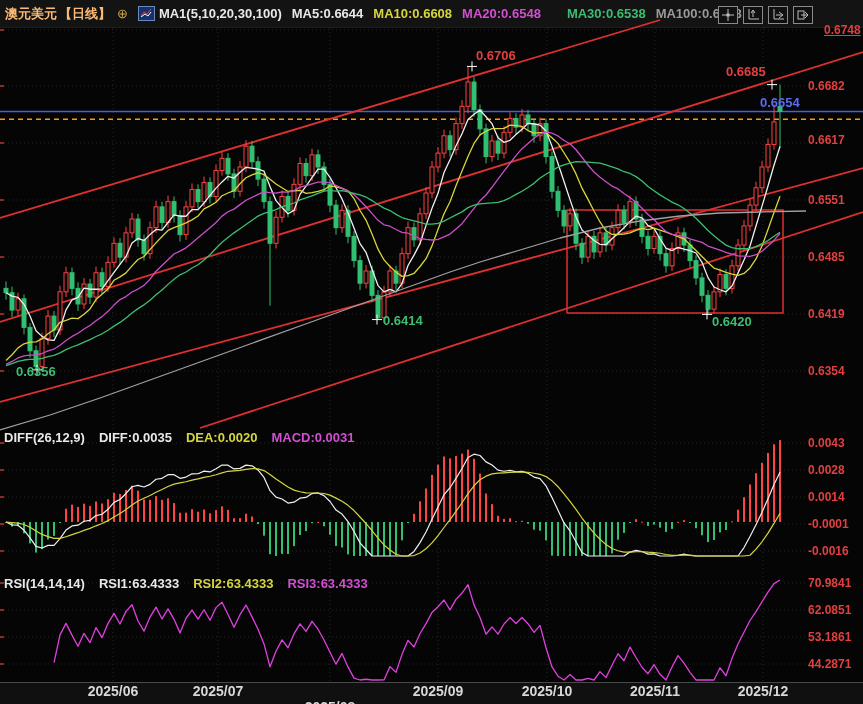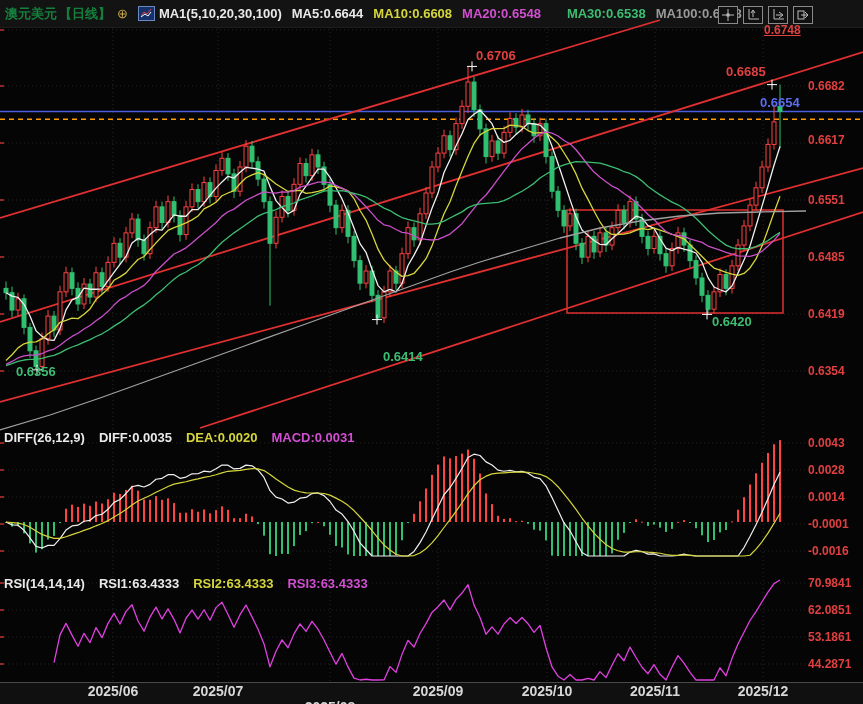--- a/index.html
+++ b/index.html
@@ -1,21 +1,21 @@
 <!DOCTYPE html>
 <html><head>
 <meta charset="utf-8">
 <style>
   html,body{margin:0;padding:0;background:#000;}
   .screen{position:relative;width:863px;height:704px;background:#050505;overflow:hidden;
           font-family:"Liberation Sans",sans-serif;-webkit-font-smoothing:antialiased;}
   .hdr{position:absolute;top:0;left:0;width:863px;height:28px;background:#131313;
        display:flex;align-items:center;gap:10px;padding-left:5px;box-sizing:border-box;
        font-size:13px;font-weight:bold;white-space:nowrap;border-bottom:1px solid #1d1d1d;}
-  .c-title{color:#15803d;}
+  .c-title{color:#fdba74;}
   .c-white{color:#e9e9e9;}
   .c-yellow{color:#d6d63c;}
   .c-magenta{color:#d24fd2;}
   .c-green{color:#3dbd72;padding-left:16px;}
   .c-gray{color:#9a9a9a;}
   .expand{color:#c8a84b;font-size:13px;font-weight:normal;margin-left:-4px;cursor:pointer;}
   .mini-chart{width:15px;height:13px;background:#16306a;border:1px solid #6a88c0;display:flex;
               align-items:center;justify-content:center;margin-right:-6px;}
   .toolbar{position:absolute;top:6px;right:50px;display:flex;gap:5px;}
   .tb{width:18px;height:16px;border:1px solid #8a8a8a;background:#101010;display:flex;
@@ -560,21 +560,21 @@
         <polyline points="6,522 12,522.5743589743593 18,523.1039637665282 24,524.522930896956 30,527.1945828550179 36,531.0164245560065 42,534.4193110333507 48,536.6062467722004 54,538.3426019484256 60,538.4046815104658 66,536.744918781137 72,534.5762625905362 78,532.6905856089236 84,530.3962459889971 90,528.3776701063539 96,525.8191161107701 102,523.5070205647113 108,520.6630669003936 114,517.0060918910223 120,513.5021048324996 126,509.4929583073036 132,504.9463725990578 138,501.0293693941779 144,498.2195955744694 150,495.44376655977703 156,492.2060232935918 162,489.43331855200626 168,486.48243599792977 174,484.11500407476075 180,482.95551483799073 186,481.7839389376711 192,480.1835048591034 198,478.89552771484813 204,477.3373593535872 210,476.252804504073 216,474.76468423635987 222,472.8072342636126 228,471.287273626991 234,470.81114521475683 240,470.32679724690564 246,469.2912306539125 252,468.6015140417081 258,468.86079050701045 264,470.56906742155553 270,474.59168208444385 276,479.1005213888448 282,483.0863018921649 288,487.0834774410325 294,490.09629999265985 300,491.717696235635 306,492.85304793227766 312,493.00144034186224 318,492.9915916808981 324,493.5235518703513 330,495.121355473222 336,498.11137810823055 342,501.29736276061675 348,505.3478819885321 354,510.56999593790636 360,517.025408876745 366,523.524713133265 372,530.5114507831277 378,538.1647132567842 384,544.9361627991409 390,550.0584315816552 396,554.2166084609536 402,556 408,556 414,555.528724514151 420,552.9414377496247 426,548.7518499462128 432,542.8550846700682 438,535.6903916712569 444,527.5010090395521 450,519.5456210344998 456,511.29798647767865 462,502.7495651552565 468,493.70051195755275 474,485.7955133373696 480,479.73629127273074 486,476.1669025277241 492,473.932746150823 498,473.164212000126 504,472.7766651671998 510,472.30093240692776 516,472.19531882855694 522,472.03868888208774 528,472.2593450864102 534,473.2203300740532 540,474.3040898323476 546,476.6079806394305 552,480.8080277296232 558,486.7020551435789 564,493.9462361834501 570,501.31880433905087 576,509.4089077309089 582,518.0128365455064 588,525.8076457976467 594,533.1949424839238 600,539.282253479305 606,544.5983132578899 612,548.5264259759973 618,550.7438641411161 624,552.1093810663243 630,552.1114914700019 636,551.7646632430803 642,551.7238276373812 648,552.2112276148845 654,552.533256329215 660,553.2395197691721 666,554.4804406921132 672,555.3430349732333 678,555.3303642288496 684,555.0958431844737 690,555.1760556063957 696,555.948076032697 702,556 708,556 714,556 720,556 726,556 732,556 738,556 744,556 750,555.2705693336391 756,549.1774648965692 762,541.7740444764403 768,533.1457072012581 774,523.4298574816047 780,513.1938226083121" fill="none" stroke="#d6d63c" stroke-width="1.2" stroke-linejoin="round"></polyline>
       </g>
       <g>
         <polyline points="54,662.6602234697292 60,634.8265191081393 66,623.3522192399975 72,635.1506736245791 78,646.1980856743348 84,633.3123632468756 90,642.6319195752961 96,627.5793618535715 102,637.6604230730318 108,623.3756252367731 114,613.3479114483893 120,624.0118402480576 126,611.3677719552057 132,604.7483204326812 138,621.0380564896585 144,631.1391498518565 150,617.0920427748068 156,607.1241979783475 162,618.9517387090955 168,608.839246255564 174,619.3234335115363 180,632.8789353237971 186,618.2570230769435 192,610.044824556006 198,619.0487392585613 204,609.7604862236931 210,620.2056278621197 216,607.6090705735056 222,602.1891815778654 228,614.4424225407931 234,627.2326984238788 240,614.6809283164212 246,605.0388076827635 252,616.8471894673735 258,629.2102581843878 264,643.9355997664262 270,666.7200490830392 276,651.2047373405923 282,639.9232045553251 288,647.7321780123023 294,633.9050164413551 300,623.8543623367395 306,631.4400350588567 312,621.3017329835125 318,629.1964658980412 324,640.0557717365493 330,652.1825116927606 336,664.1748947091066 342,653.4073099428895 348,666.9193003172862 354,678.1796417366974 360,680 366,679.2317395763902 372,680 378,680 384,679.9029198022362 390,666.6371502457182 396,672.3171435294505 402,654.3436925680796 408,640.3438582788052 414,647.0248731990823 420,633.5077439612796 426,623.6522238064578 432,612.4059278575976 438,606.7927760360939 444,600.032709866377 450,609.8507502057502 456,599.4106891145386 462,593.0137548261497 468,584.7252249958722 474,604.8584266286418 480,617.4793875263505 486,634.246788857231 492,626.8416609696499 498,634.1544633599207 504,623.998383405909 510,617.5753527251052 516,623.436304016224 522,617.4496465504855 528,623.7102999083378 534,632.370933792025 540,625.4052875182208 546,647.7273488832632 552,666.9531927854333 558,676.1892135952354 564,680 570,674.542478203603 576,680 582,680 588,678.2977403836132 594,680 600,671.6542895577622 606,677.6223533699833 612,665.2811352011171 618,653.7291227347306 624,660.7648318639317 630,647.1023057588628 636,657.5183141130716 642,667.2420513220361 648,673.7286116895098 654,664.6868365025292 660,674.3380473729144 666,680 672,667.0729397423257 678,655.6178198311686 684,663.1557104983474 690,672.36808664136 696,680 702,680 708,680 714,680 720,667.8005500545696 726,675.7539681858715 732,658.3381798555768 738,644.0604910891773 744,632.2192132427748 750,620.5055948076022 756,611.5745451985333 762,601.7565942517084 768,592.2049585992655 774,583.6615449529037 780,579.9502758206819" fill="none" stroke="#e040e0" stroke-width="1.3" stroke-linejoin="round"></polyline>
       </g>
     </svg>
 
   <div class="lbl-layer">
 
     <div id="main-axis">
-        <div class="axis-label" style="left: 764px; top: 30px; text-decoration: underline;">0.6748</div>
+        <div class="axis-label" style="left: 824px; top: 30px; text-decoration: underline;">0.6748</div>
         <div class="axis-label" style="left: 808px; top: 86px;">0.6682</div>
         <div class="axis-label" style="left: 808px; top: 140px;">0.6617</div>
         <div class="axis-label" style="left: 808px; top: 200px;">0.6551</div>
         <div class="axis-label" style="left: 808px; top: 257px;">0.6485</div>
         <div class="axis-label" style="left: 808px; top: 314px;">0.6419</div>
         <div class="axis-label" style="left: 808px; top: 371px;">0.6354</div>
       </div>
     <div id="macd-axis">
         <div class="axis-label" style="left: 808px; top: 443px;">0.0043</div>
         <div class="axis-label" style="left: 808px; top: 470px;">0.0028</div>
@@ -583,21 +583,21 @@
         <div class="axis-label" style="left: 808px; top: 551px;">-0.0016</div>
       </div>
     <div id="rsi-axis">
         <div class="axis-label" style="left: 808px; top: 583px;">70.9841</div>
         <div class="axis-label" style="left: 808px; top: 610px;">62.0851</div>
         <div class="axis-label" style="left: 808px; top: 637px;">53.1861</div>
         <div class="axis-label" style="left: 808px; top: 664px;">44.2871</div>
       </div>
     <div id="annotations">
         <div class="ann" style="left: 16px; top: 364px; color: rgb(61, 189, 114);">0.6356</div>
-        <div class="ann" style="left: 383px; top: 313px; color: rgb(61, 189, 114); margin-top: 36px;">0.6414</div>
+        <div class="ann" style="left: 383px; top: 313px; color: rgb(61, 189, 114);">0.6414</div>
         <div class="ann" style="left: 712px; top: 314px; color: rgb(61, 189, 114);">0.6420</div>
         <div class="ann" style="left: 476px; top: 48px; color: rgb(224, 64, 64);">0.6706</div>
         <div class="ann" style="left: 726px; top: 64px; color: rgb(224, 64, 64);">0.6685</div>
       </div>
 
     <div class="price-tag" id="cur-price" style="left: 760px; top: 95px;">0.6654</div>
 
     <div class="pane-hdr" style="top:430px;">
       <span class="c-white">DIFF(26,12,9)</span>
       <span class="c-white">DIFF:0.0035</span>

